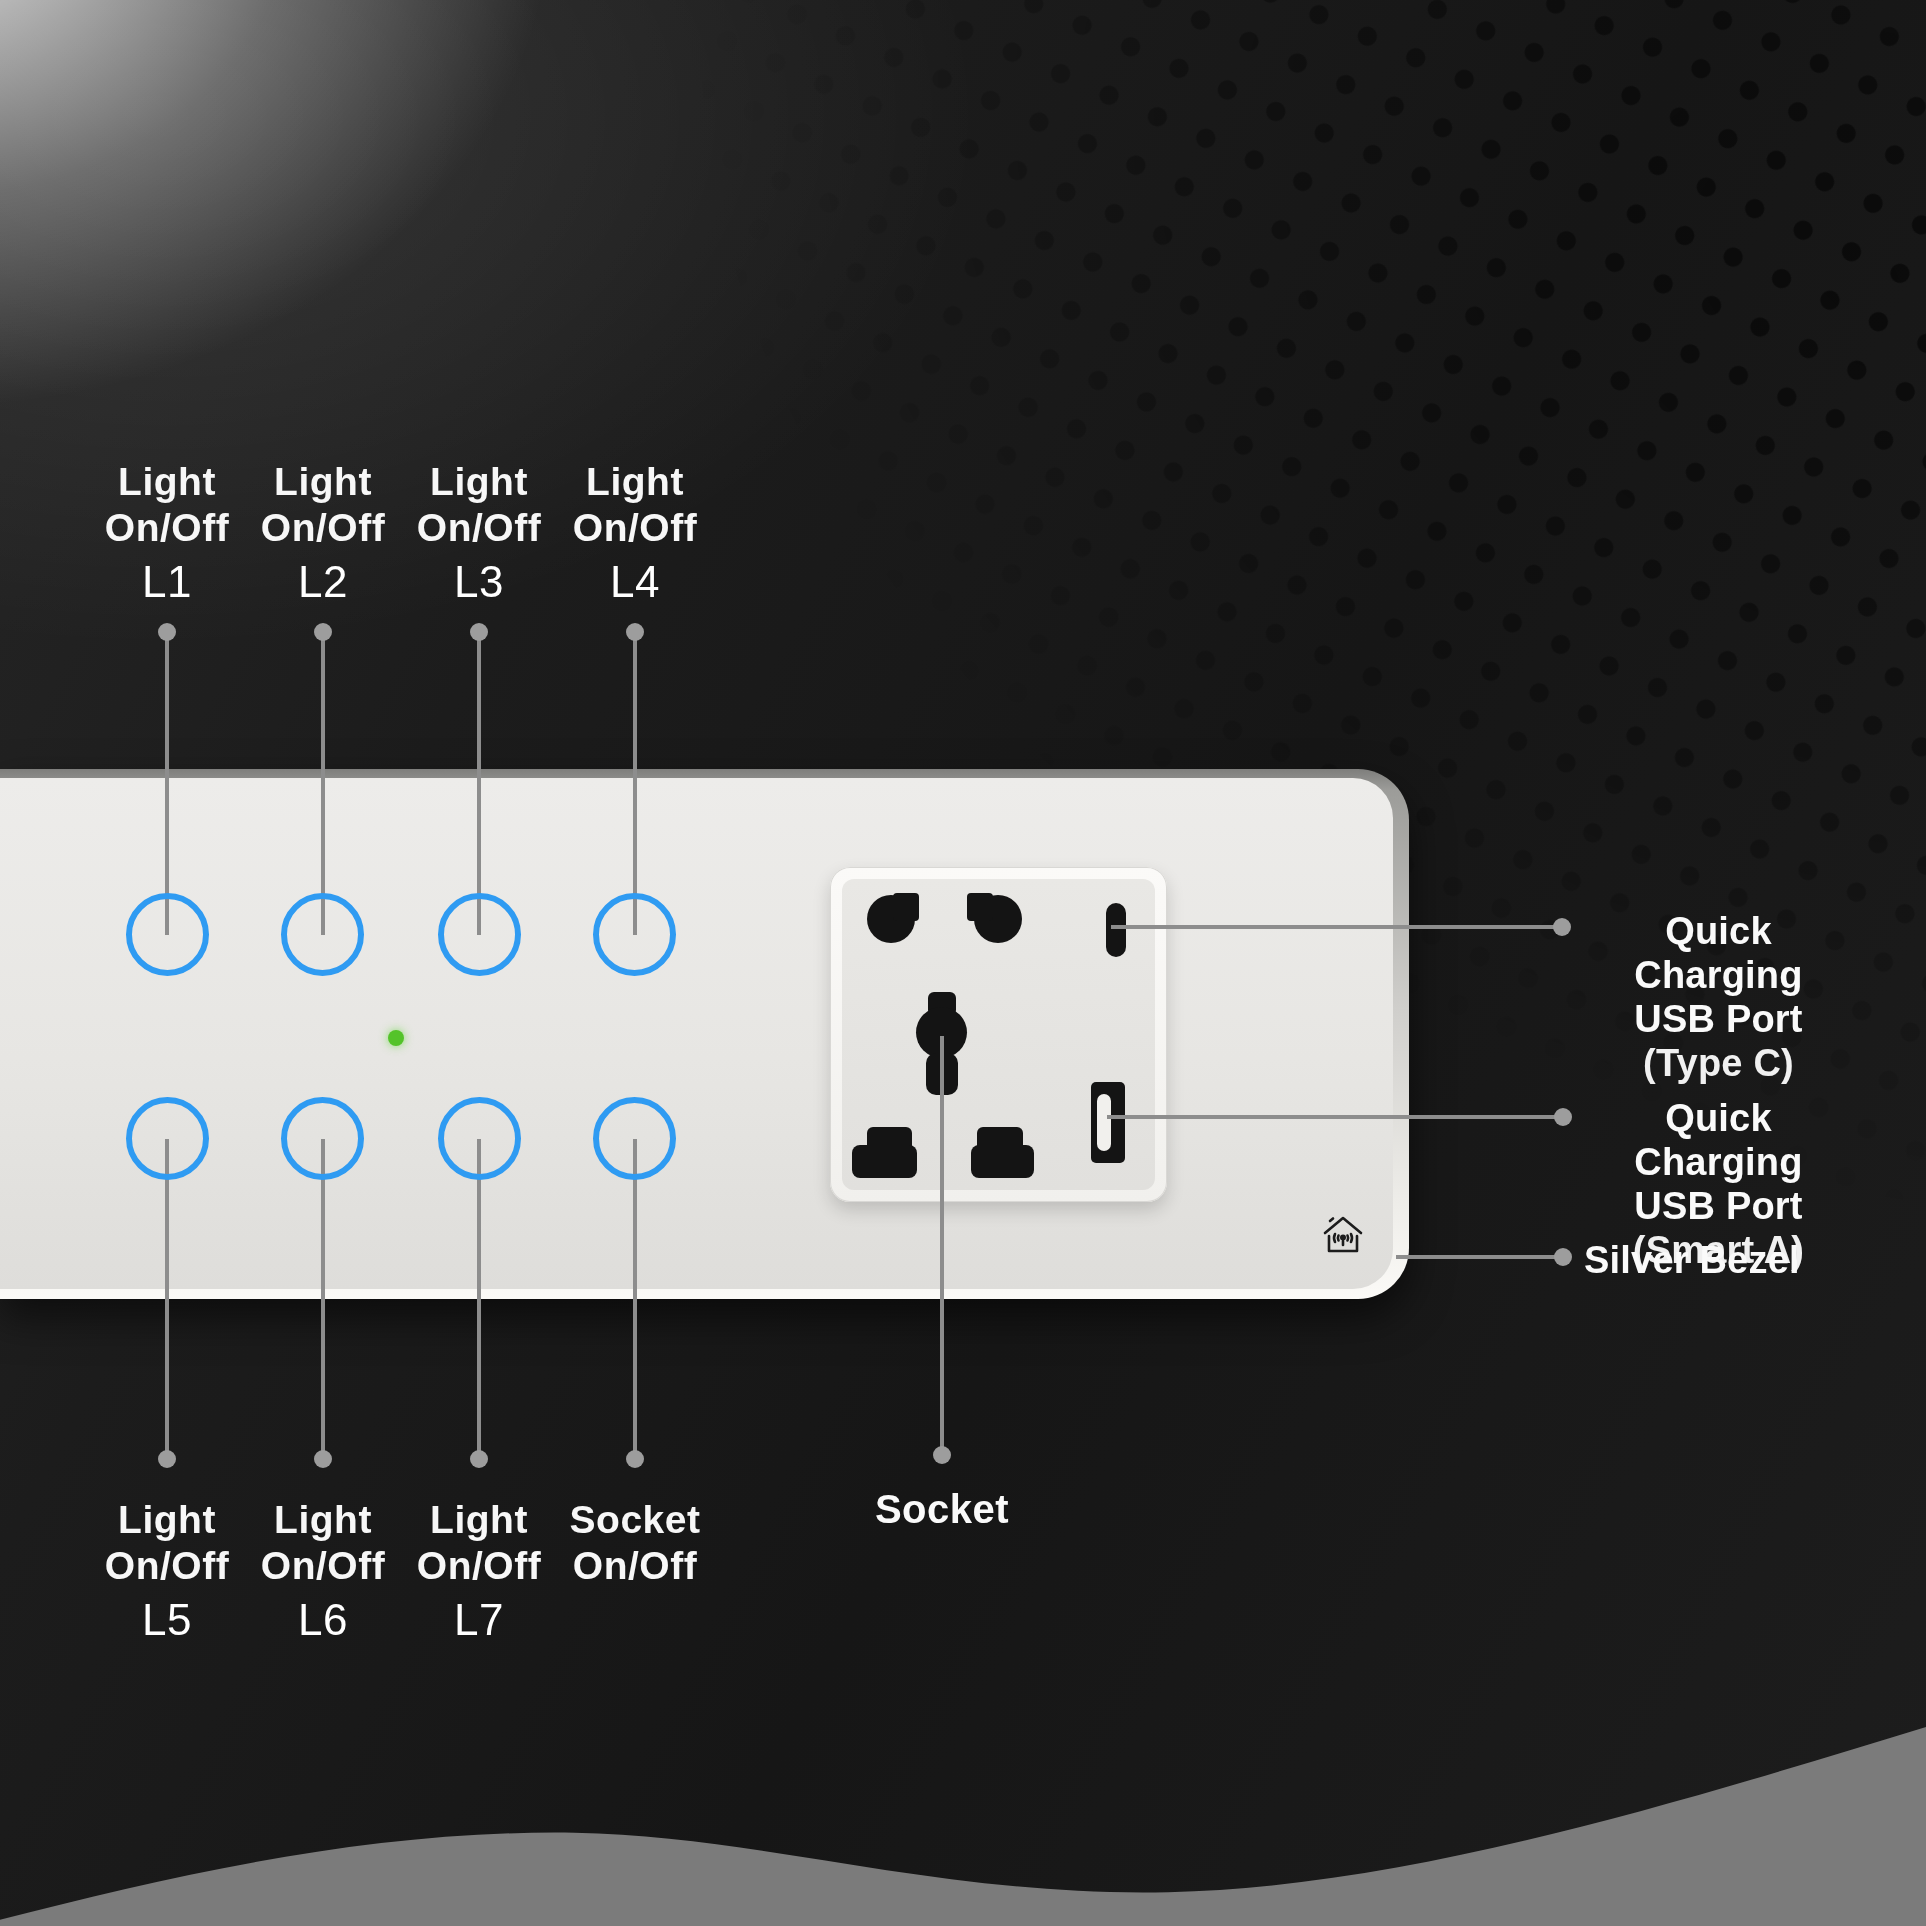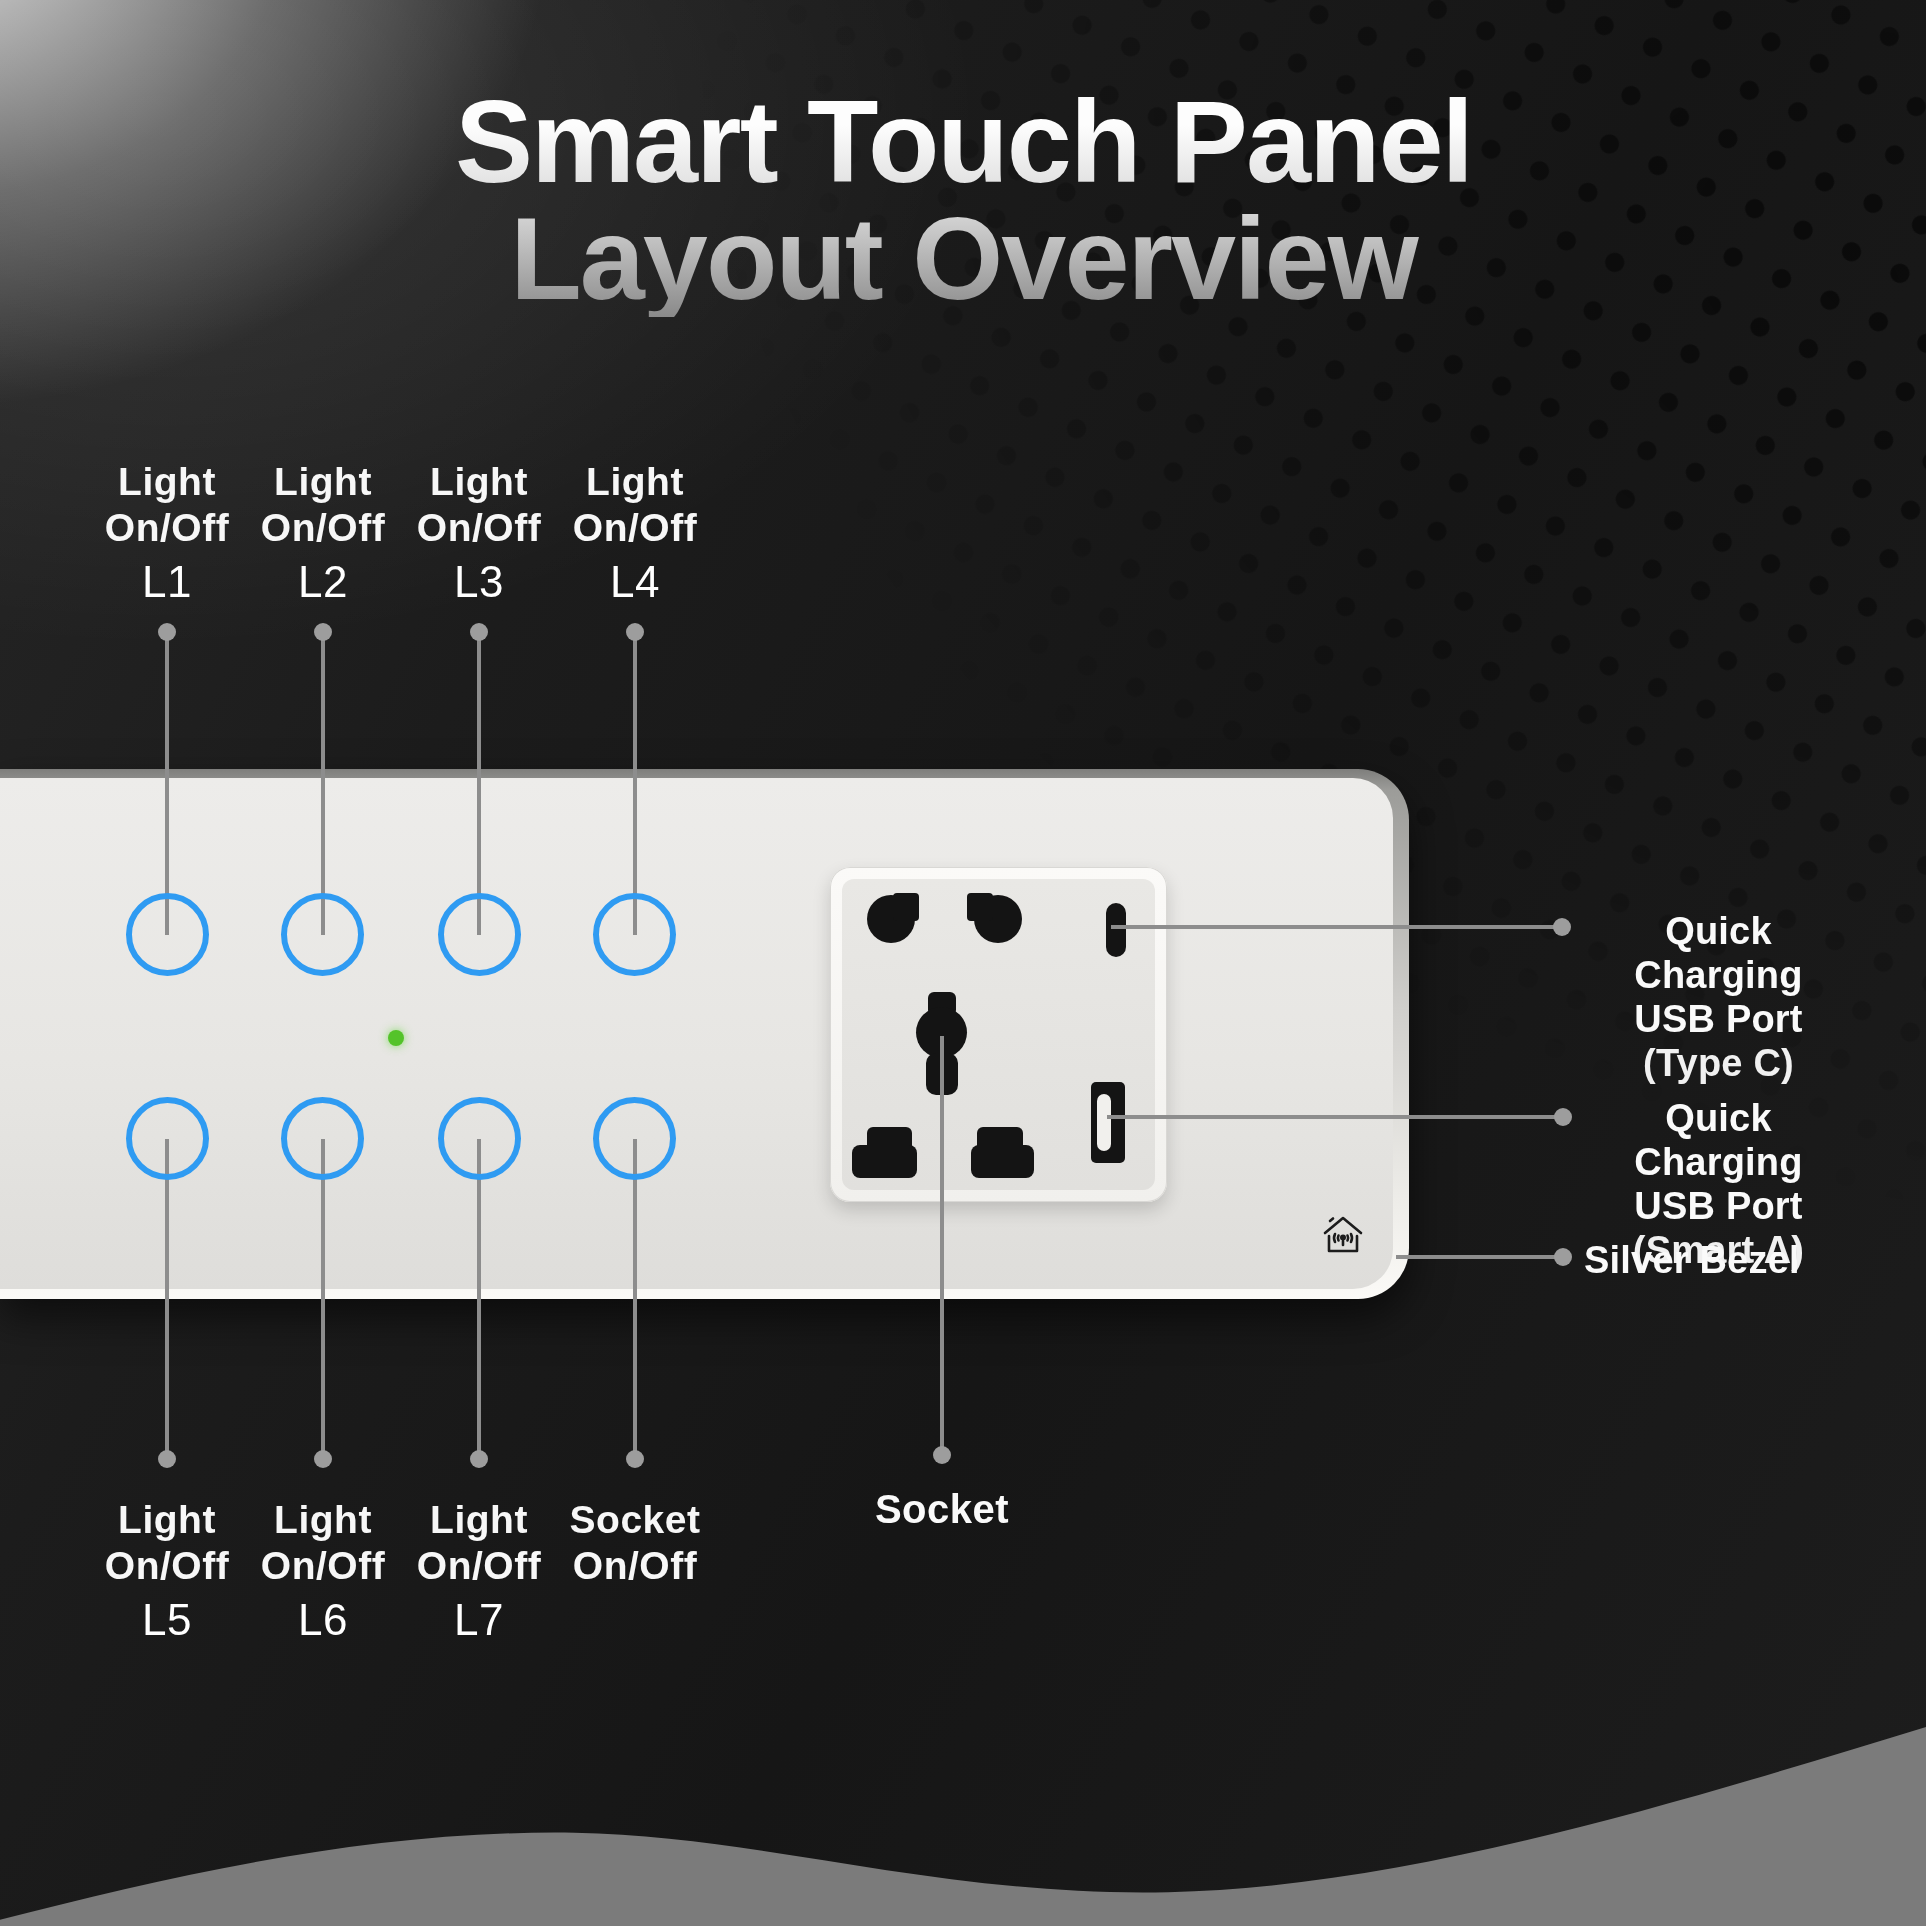--- a/index.html
+++ b/index.html
@@ -87,24 +87,20 @@
 <body>
 
 <div id="stage">
 
   <div class="halftone"></div>
   <div class="glow"></div>
   <svg class="wave" viewBox="0 0 1946 246">
     <path d="M0,239 C180,192 380,148 580,151 C770,154 950,216 1180,211 C1420,206 1690,122 1946,44 L1946,246 L0,246 Z" fill="#7b7b7b"></path>
   </svg>
 
-  <div class="title">
-    <div>Smart Touch Panel</div>
-    <div>Layout Overview</div>
-  </div>
 
   <div class="panel-bezel">
     <div class="panel-face"></div>
   </div>
 
   <div class="ring" style="left:126px;top:893px;"></div>
   <div class="ring" style="left:281px;top:893px;"></div>
   <div class="ring" style="left:438px;top:893px;"></div>
   <div class="ring" style="left:593px;top:893px;"></div>
 

